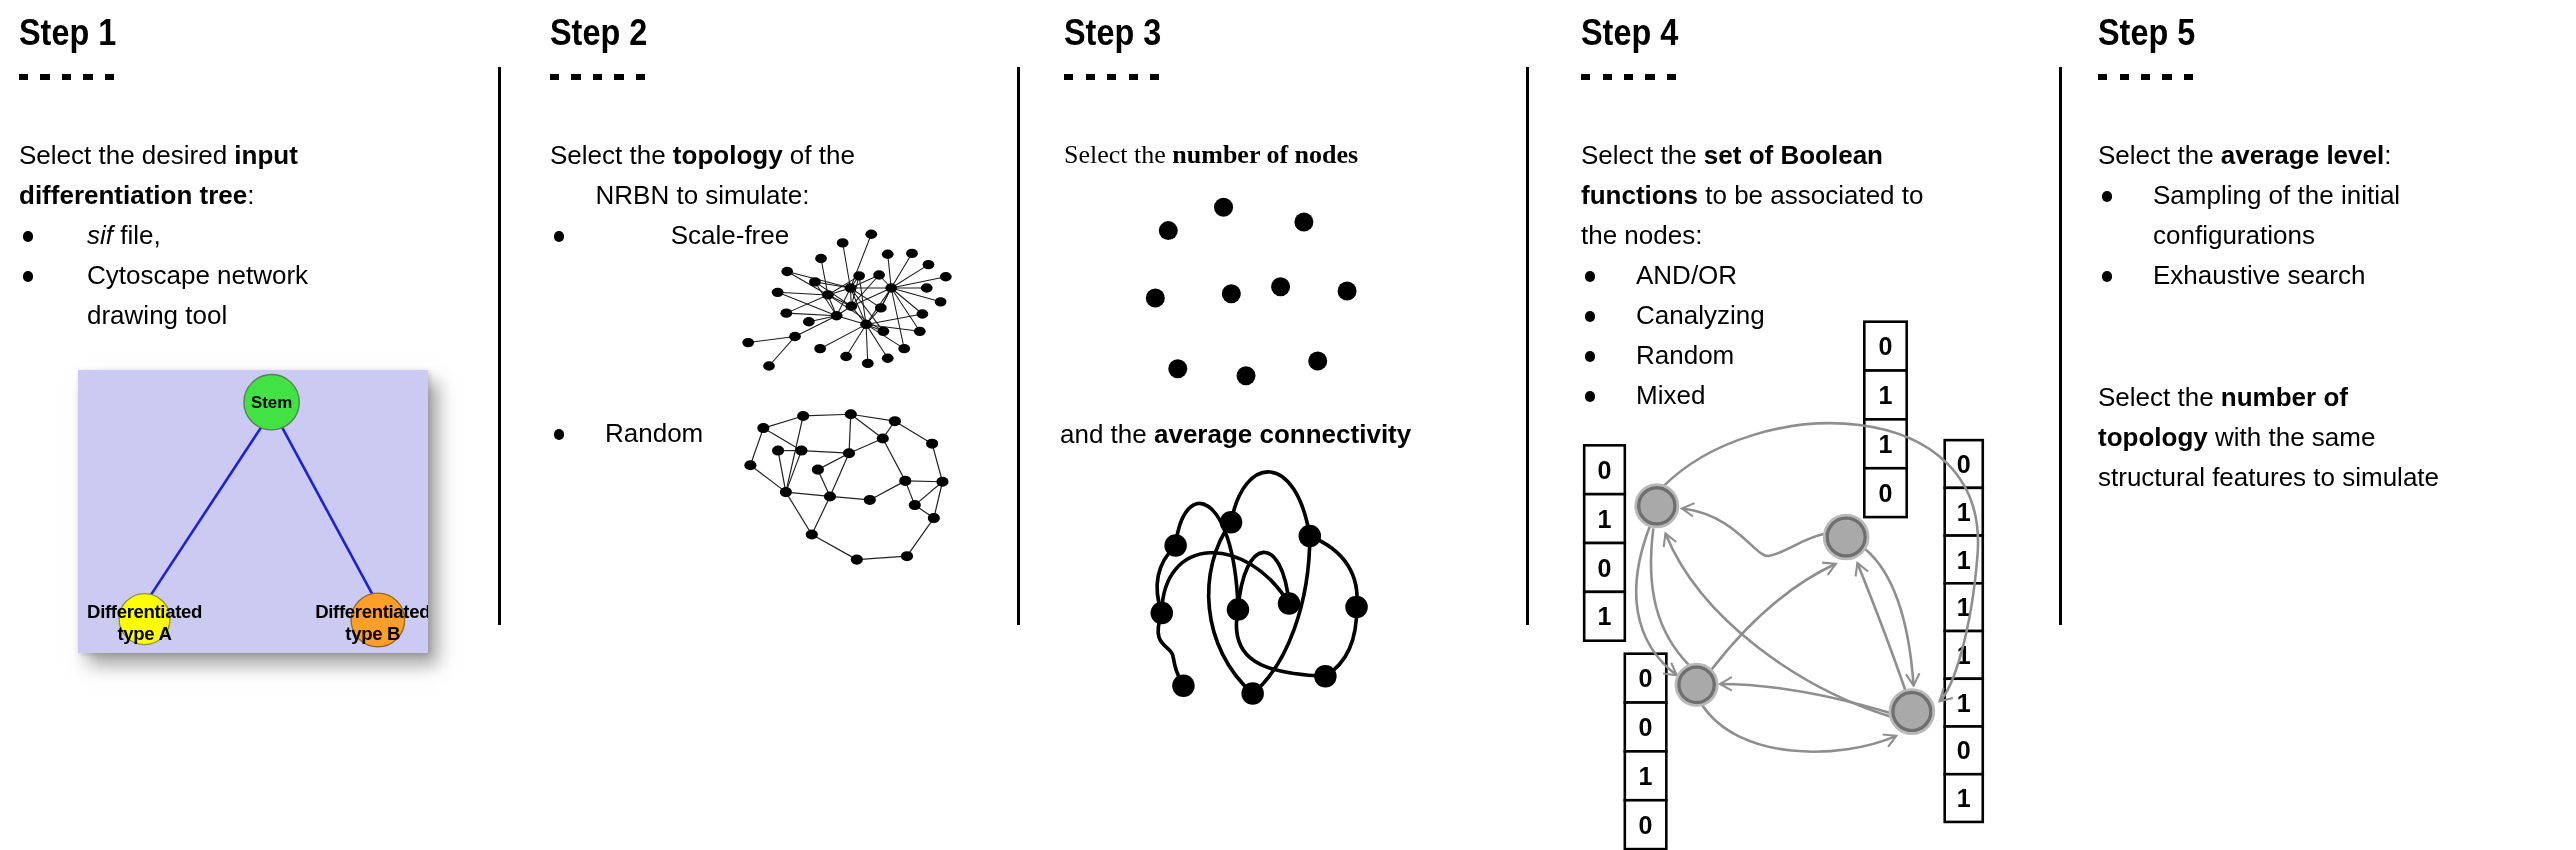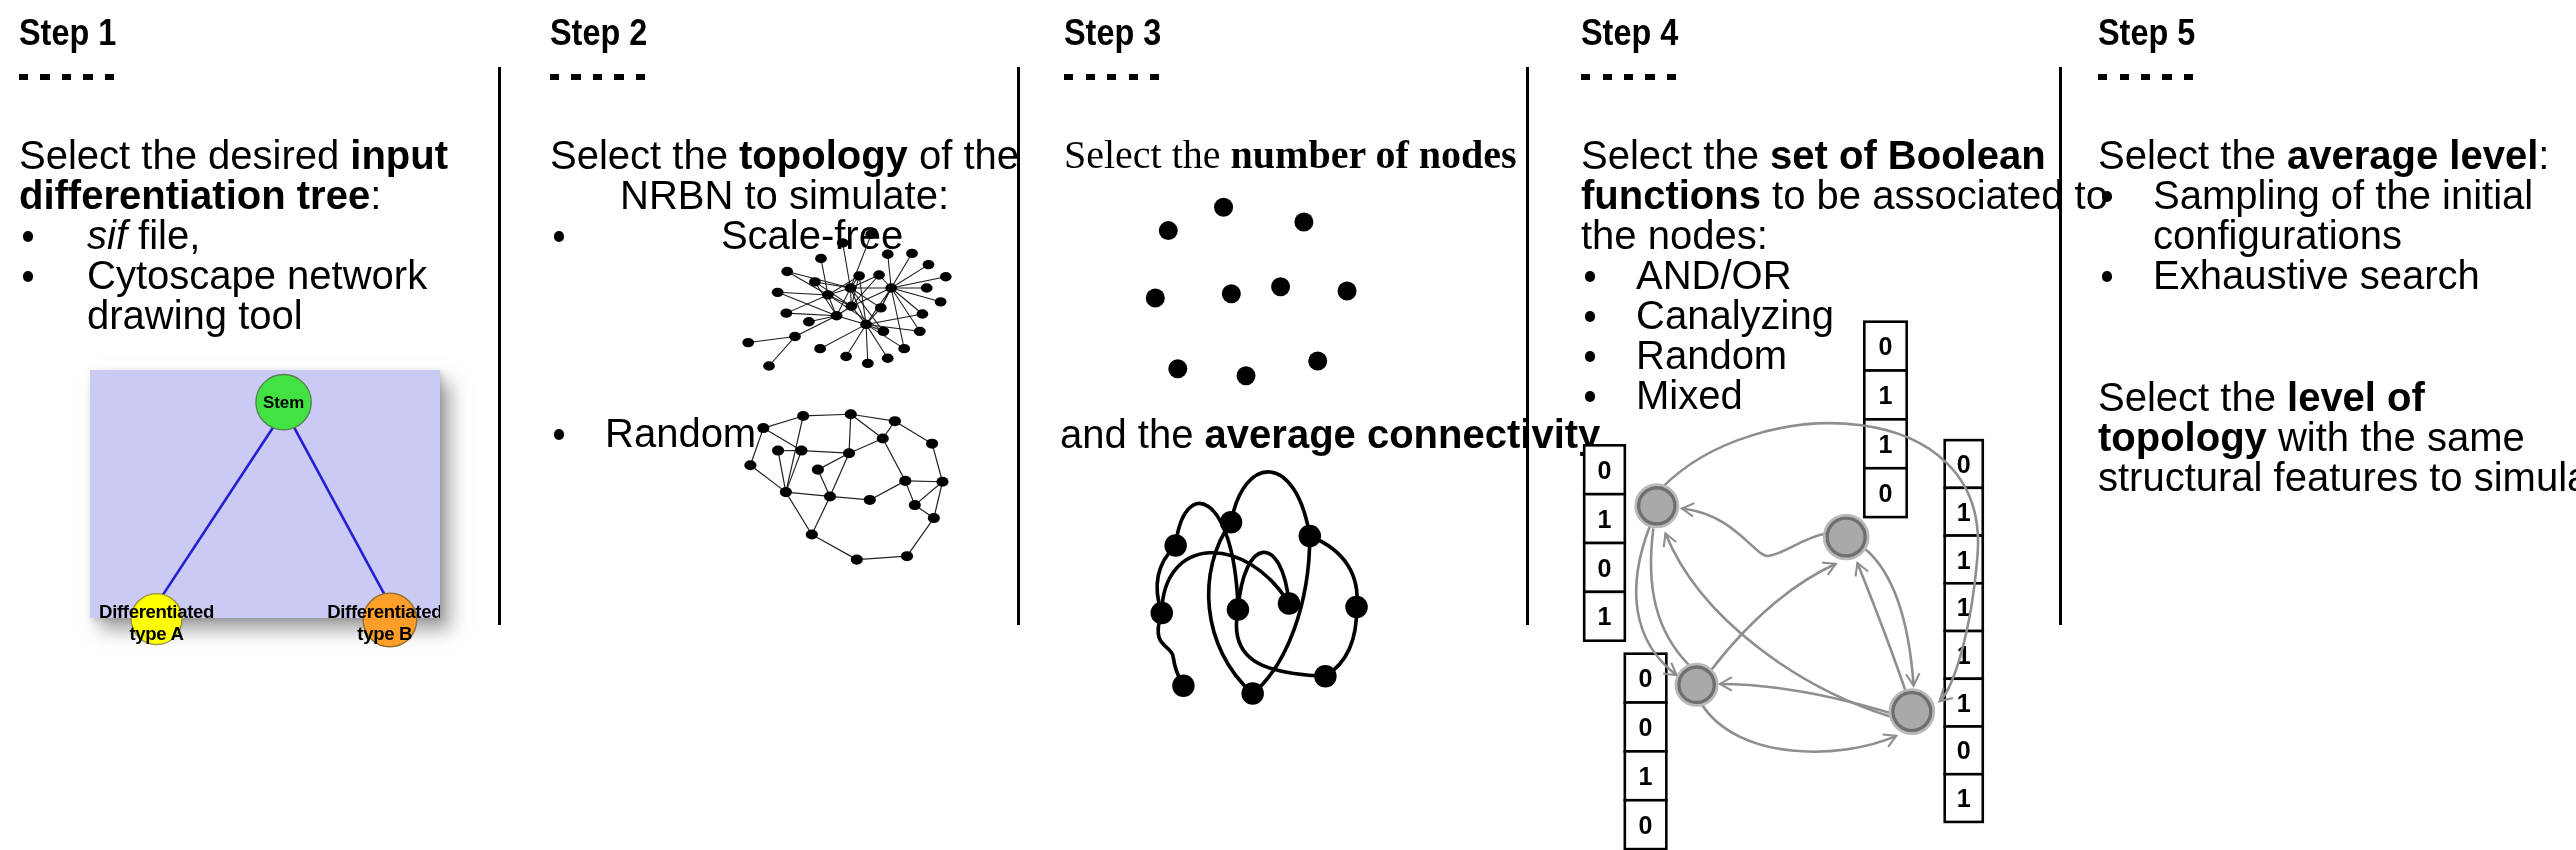--- a/index.html
+++ b/index.html
@@ -1,18 +1,18 @@
 <!DOCTYPE html>
 <html style="font-size:14px"><head><meta charset="utf-8"><style>
 html,body{margin:0;padding:0}
 body{width:2576px;height:851px;background:#fff;font-family:"Liberation Sans",sans-serif;position:relative;overflow:hidden;-webkit-font-smoothing:antialiased}
 .sep{position:absolute;width:2.6px;background:#000;top:67px;height:558px}
 .step{position:absolute;font-size:36px;font-weight:bold;line-height:1;transform:scaleX(0.9);transform-origin:left top;white-space:nowrap}
 .dash{position:absolute;height:5.7px;width:95px;background:repeating-linear-gradient(90deg,#000 0 9.2px,transparent 9.2px 21.5px)}
-.blk{position:absolute;font-size:40px;line-height:40px;color:#000;white-space:nowrap}
+.blk{position:absolute;font-size:26px;line-height:40px;color:#000;white-space:nowrap}
 .blk b{font-weight:bold}
 .bl{position:relative}
 .bl .bu{position:absolute;left:3.5px;top:16px;width:10.8px;height:10.8px;border-radius:50%;background:#000}
 </style></head><body>
 <div class="sep" style="left:498px"></div>
 <div class="sep" style="left:1017px"></div>
 <div class="sep" style="left:1526px"></div>
 <div class="sep" style="left:2059px"></div>
 <div class="step" style="left:19px;top:15.3px">Step 1</div>
 <div class="dash" style="left:19px;top:74px"></div>
@@ -26,22 +26,22 @@
 <div class="dash" style="left:2098px;top:74px"></div>
 <div class="blk" style="left:19px;top:135px;">Select the desired <b>input</b><br><b>differentiation tree</b>:<div class="bl"><span class="bu"></span><span style="display:inline-block;width:68px"></span><i>sif</i> file,</div><div class="bl"><span class="bu"></span><span style="display:inline-block;width:68px"></span>Cytoscape network<br><span style="display:inline-block;width:68px"></span>drawing tool</div></div>
 <div class="blk" style="left:550px;top:135px;text-align:center;">Select the <b>topology</b> of the<br>NRBN to simulate:<div class="bl"><span class="bu"></span><span style="display:inline-block;width:55px"></span>Scale-free</div></div>
 <div class="blk" style="left:550px;top:413px;">
     <div class="bl"><span class="bu"></span><span style="display:inline-block;width:55px"></span>Random</div>
   </div>
 <div class="blk" style="left:1064px;top:135px;font-family:Liberation Serif, serif;">Select the <b>number of nodes</b></div>
 <div class="blk" style="left:1060px;top:414px;">and the <b>average connectivity</b></div>
 <div class="blk" style="left:1581px;top:135px;">Select the <b>set of Boolean</b><br><b>functions</b> to be associated to<br>the nodes:<div class="bl"><span class="bu"></span><span style="display:inline-block;width:55px"></span>AND/OR</div><div class="bl"><span class="bu"></span><span style="display:inline-block;width:55px"></span>Canalyzing</div><div class="bl"><span class="bu"></span><span style="display:inline-block;width:55px"></span>Random</div><div class="bl"><span class="bu"></span><span style="display:inline-block;width:55px"></span>Mixed</div></div>
 <div class="blk" style="left:2098px;top:135px;">Select the <b>average level</b>:<div class="bl"><span class="bu"></span><span style="display:inline-block;width:55px"></span>Sampling of the initial<br><span style="display:inline-block;width:55px"></span>configurations</div><div class="bl"><span class="bu"></span><span style="display:inline-block;width:55px"></span>Exhaustive search</div></div>
-<div class="blk" style="left:2098px;top:377px;">Select the <b>level of</b><br><b>topology</b> with the same<br>structural features to simulate</div>
-<div style="position:absolute;left:90px;top:370px;width:350px;height:248px;background:#cacaf3;box-shadow:10.4px 12px 17.3px rgba(100,100,100,0.6),1.7px 1.7px 5.2px rgba(150,150,150,0.4)"><svg width="350" height="283" viewBox="0 0 405 327">
+<div class="blk" style="left:2098px;top:377px;">Select the <b>number of</b><br><b>topology</b> with the same<br>structural features to simulate</div>
+<div style="position:absolute;left:78px;top:370px;width:350px;height:283px;background:#cacaf3;box-shadow:10.4px 12px 17.3px rgba(100,100,100,0.6),1.7px 1.7px 5.2px rgba(150,150,150,0.4)"><svg width="350" height="283" viewBox="0 0 405 327">
       <line x1="212" y1="66" x2="83" y2="262" stroke="#1f1fd4" stroke-width="3"></line>
       <line x1="236" y1="66" x2="341" y2="260" stroke="#1f1fd4" stroke-width="3"></line>
       <circle cx="224" cy="37" r="32" fill="#42e245" stroke="#55824f" stroke-width="1.6"></circle>
       <circle cx="77" cy="288" r="29.5" fill="#ffff00" stroke="#91913f" stroke-width="1.6"></circle>
       <circle cx="347" cy="289" r="31" fill="#ff9e29" stroke="#916a2f" stroke-width="1.6"></circle>
       <text x="224" y="44" font-size="19.5" font-weight="bold" text-anchor="middle" fill="#000">Stem</text>
       <text x="77" y="287" font-size="21.5" letter-spacing="-0.4" font-weight="bold" text-anchor="middle" fill="#000">Differentiated</text>
       <text x="77" y="312" font-size="21.5" letter-spacing="-0.4" font-weight="bold" text-anchor="middle" fill="#000">type A</text>
       <text x="341" y="287" font-size="21.5" letter-spacing="-0.4" font-weight="bold" text-anchor="middle" fill="#000">Differentiated</text>
       <text x="341" y="312" font-size="21.5" letter-spacing="-0.4" font-weight="bold" text-anchor="middle" fill="#000">type B</text>

